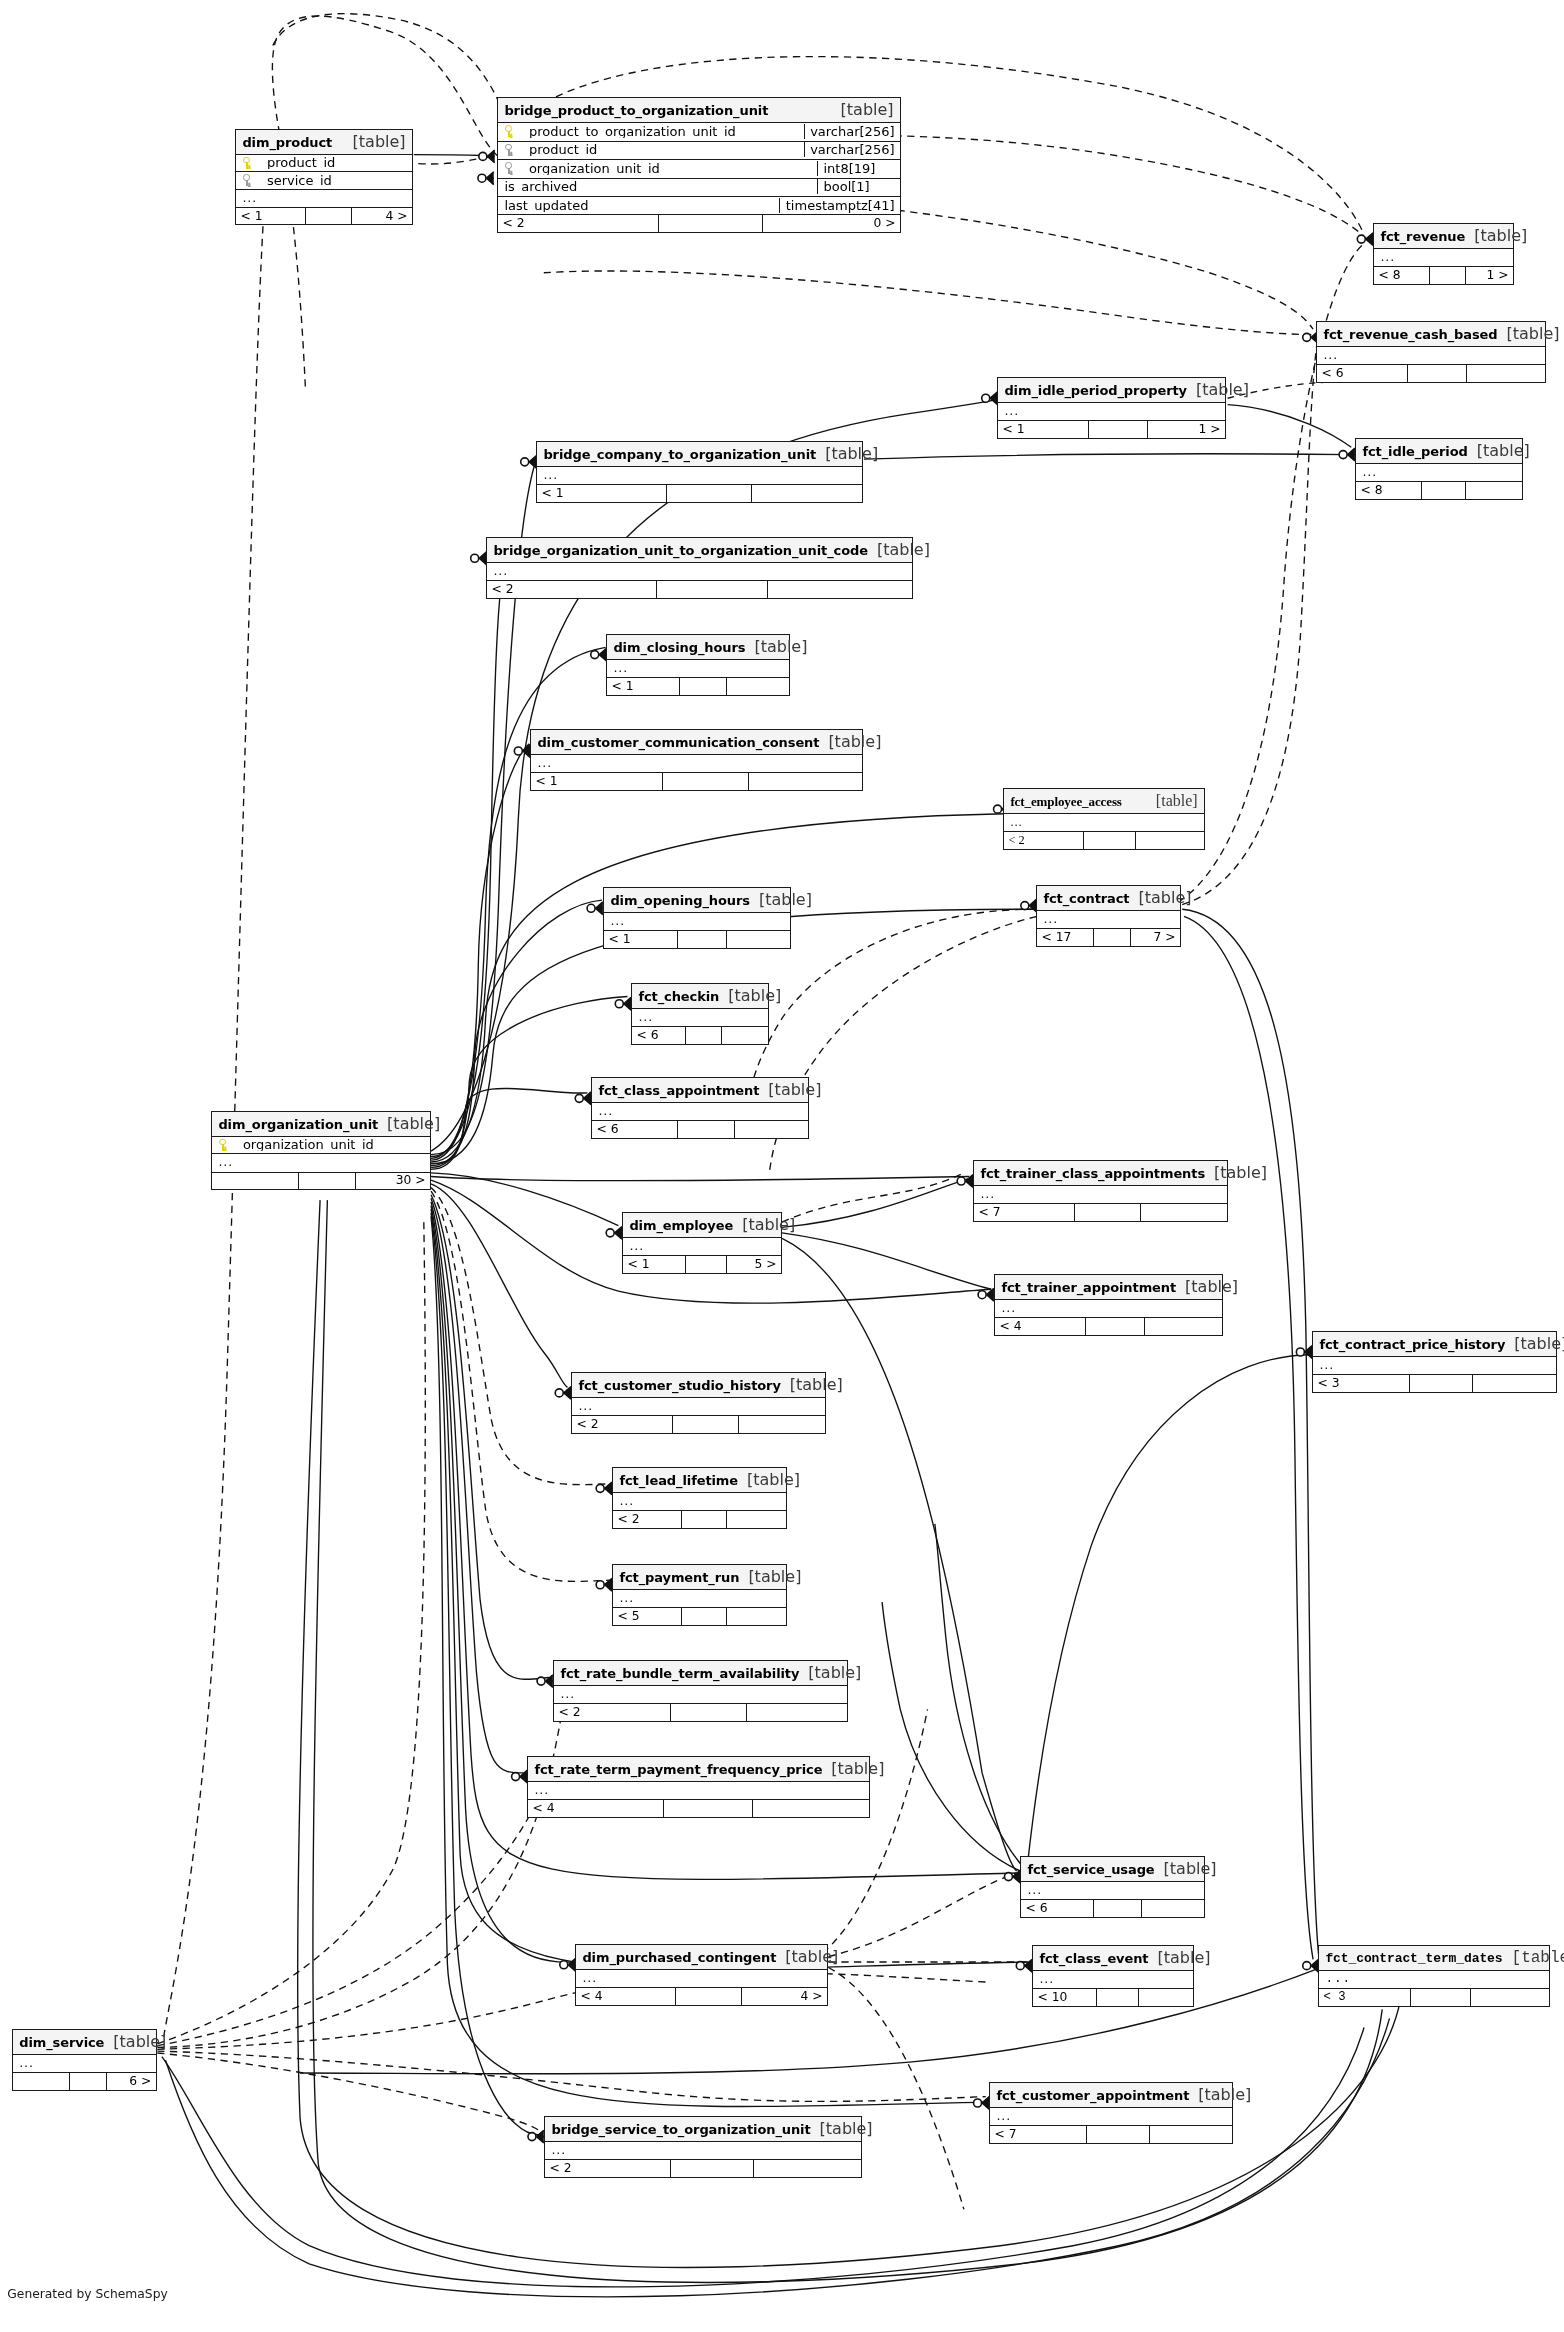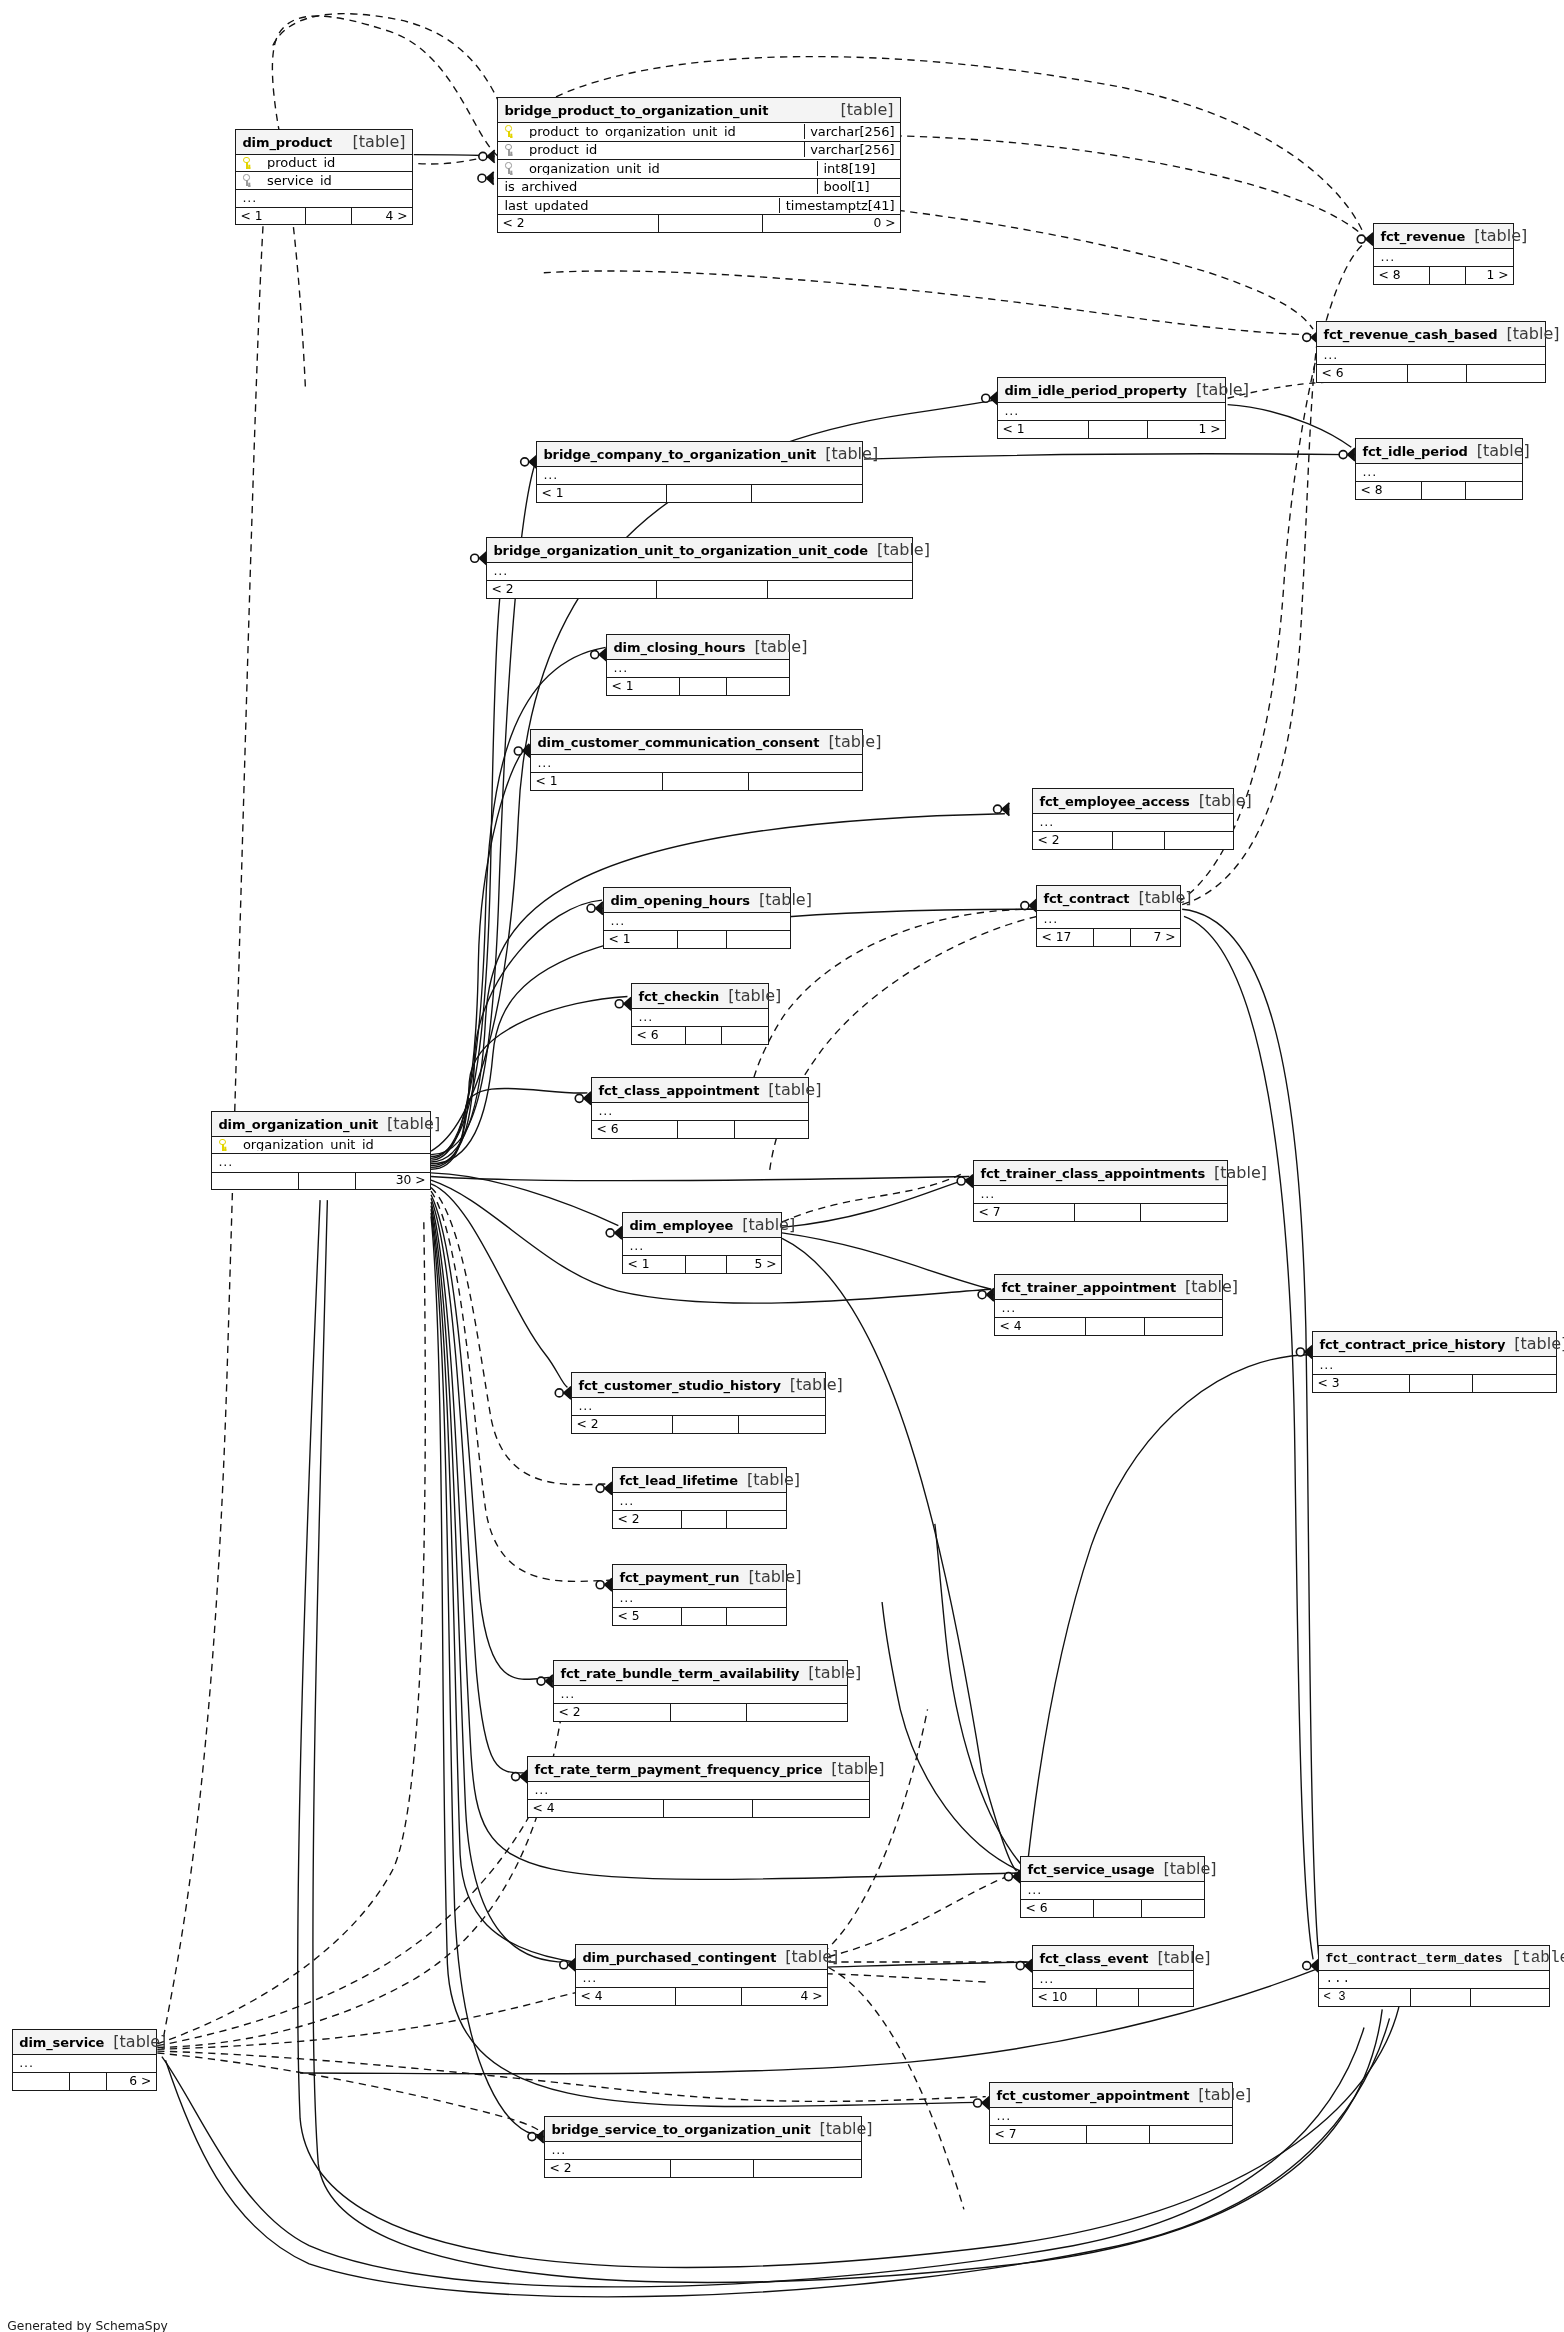--- a/index.html
+++ b/index.html
@@ -492,21 +492,21 @@
               <span class="tn-ellipsis" style="padding-left: 0px;">...</span>
             </div>
           </div>
         </div>
         <div class="tn-foot">
           <div class="f-left">&lt; 1</div>
           <div class="f-mid"></div>
           <div class="f-right"></div>
         </div>
       </div>
-      <div class="table-node" style="left: 1032px; top: 788px; width: 202px;">
+      <div class="table-node" style="left: 1003px; top: 788px; width: 202px; font-family: Liberation Serif, serif;">
         <div class="tn-title">
           <span class="tn-name">fct_employee_access</span>
           <span class="tn-tag">[table]</span>
         </div>
         <div class="tn-cols">
           <div class="tn-col">
             <div class="tn-col-name">
               <span class="tn-ellipsis" style="padding-left: 0px;">...</span>
             </div>
           </div>
@@ -896,15 +896,15 @@
           </div>
         </div>
         <div class="tn-foot">
           <div class="f-left">&lt; 2</div>
           <div class="f-mid"></div>
           <div class="f-right"></div>
         </div>
       </div>
     </div>
 
-  <div class="footer-note" style="top:2287px;margin-top:32px;">Generated by SchemaSpy</div>
+  <div class="footer-note" style="top:2287px;">Generated by SchemaSpy</div>
 </div>
 
 
 </body></html>

